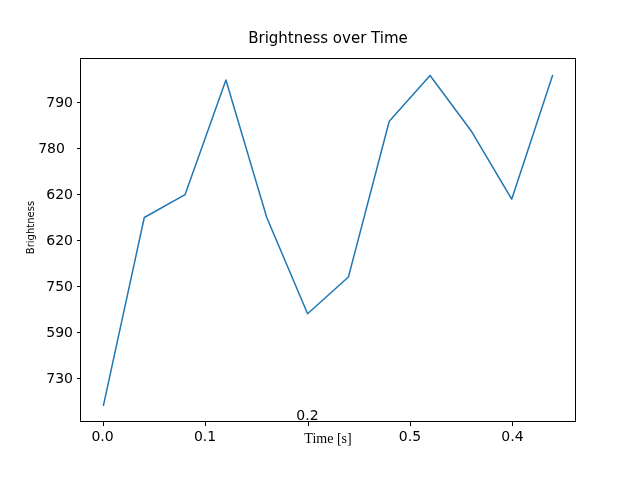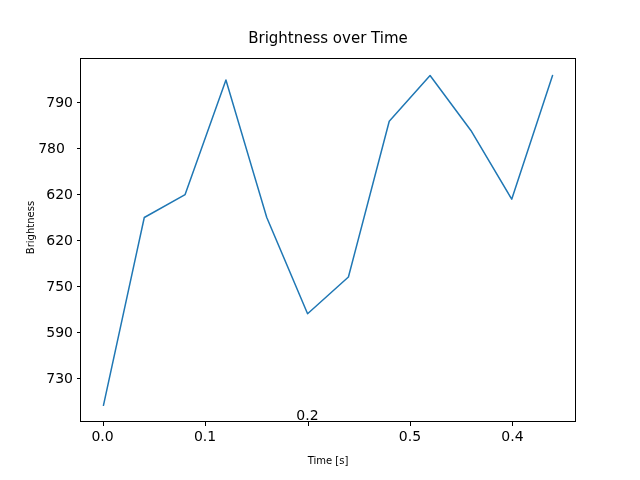--- a/index.html
+++ b/index.html
@@ -30,26 +30,27 @@
     left:80px; top:31px;
     width:496px;
     text-align:center;
     font-size:15px;
     color:#000000;
     line-height:14px;
     white-space:nowrap;
   }
   #xlabel{
     position:absolute;
-    left:80px; top:455px;
+    left:80px; top:431px;
     width:496px;
     text-align:center;
-    font-size:10px;
+    font-size:14px;
     color:#000000;
     white-space:nowrap;
+    font-family:Liberation Serif, serif;
   }
   #ylabel{
     position:absolute;
     left:-60px; top:222px;
     width:180px;
     text-align:center;
     font-size:10px;
     color:#000000;
     transform:rotate(-90deg);
     transform-origin:center center;

